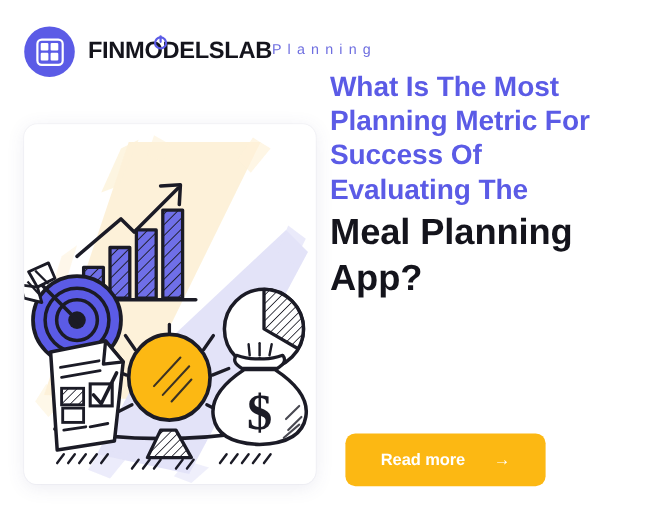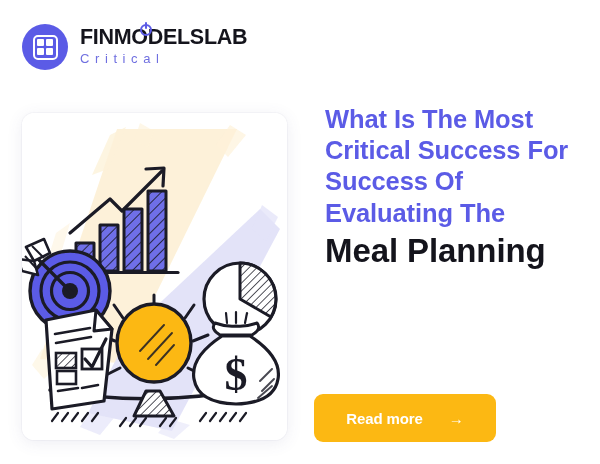--- a/index.html
+++ b/index.html
@@ -47,21 +47,21 @@
     grid-template-columns: 1fr 1fr;
     grid-template-rows: 1fr 1fr;
     gap: 2.6px;
     padding: 2.6px;
   }
   .logo-grid i {
     background: #ffffff;
     border-radius: 1px;
     display: block;
   }
-  .logo-text { display: flex; flex-direction: column; }
+  .logo-text { display: flex; flex-direction: row; }
   .logo-word {
     position: relative;
     font-size: 21.5px;
     font-weight: bold;
     letter-spacing: -0.3px;
     color: #14141c;
     line-height: 1.08;
     font-family: "Liberation Sans", sans-serif;
   }
   .logo-power {
@@ -103,24 +103,23 @@
     border-radius: 12px;
     box-shadow: 0 3px 16px rgba(80, 80, 140, 0.10),
                 0 0 0 1px rgba(90, 90, 150, 0.045);
     overflow: hidden;
   }
   .illus-card svg { display: block; width: 100%; height: 100%; }
 
   
   .headline {
     position: absolute;
-    left: 325px;
+    left: 300px;
     top: 64px;
     width: 268px;
-    margin-top: 40px;
   }
   .headline .hl-accent {
     font-size: 25.5px;
     font-weight: bold;
     line-height: 1.225;
     color: #5b5be6;
     letter-spacing: -0.1px;
     display: block;
   }
   .headline .hl-dark {
@@ -176,21 +175,21 @@
           <i></i>
           <i></i>
           <i></i>
       </div>
     </div>
     <div class="logo-text">
       <div class="logo-word">
         <span>FINMODELSLAB</span>
         <span class="logo-power"></span>
       </div>
-      <div class="logo-sub">Critical</div>
+      <div class="logo-sub">Planning</div>
     </div>
   </div>
 
   <div class="illus-card">
     <svg viewBox="0 0 265 327" xmlns="http://www.w3.org/2000/svg">
       <defs>
         <pattern id="hatchBlue" width="7" height="7" patternTransform="rotate(45)" patternUnits="userSpaceOnUse">
           <rect width="7" height="7" fill="#6f6fe8"></rect>
           <line x1="0" y1="0" x2="0" y2="7" stroke="#1b1b26" stroke-width="1.7"></line>
         </pattern>
@@ -325,24 +324,25 @@
             <line x1="214" y1="210" x2="214" y2="199"></line>
             <line x1="223" y1="210" x2="225" y2="200"></line>
           </g>
         </g>
       </g>
     </svg>
   </div>
 
   <div class="headline">
     <span class="hl-accent">What Is The Most</span>
-    <span class="hl-accent">Critical Success For</span>
+    <span class="hl-accent">Planning Metric For</span>
     <span class="hl-accent">Success Of</span>
     <span class="hl-accent">Evaluating The</span>
     <span class="hl-dark">Meal Planning</span>
+    <span class="hl-dark">App?</span>
   </div>
 
   <button class="cta-button">
     <span class="cta-label">Read more</span>
     <span class="cta-arrow">→</span>
   </button>
 
 </div>
 
 </body></html>

